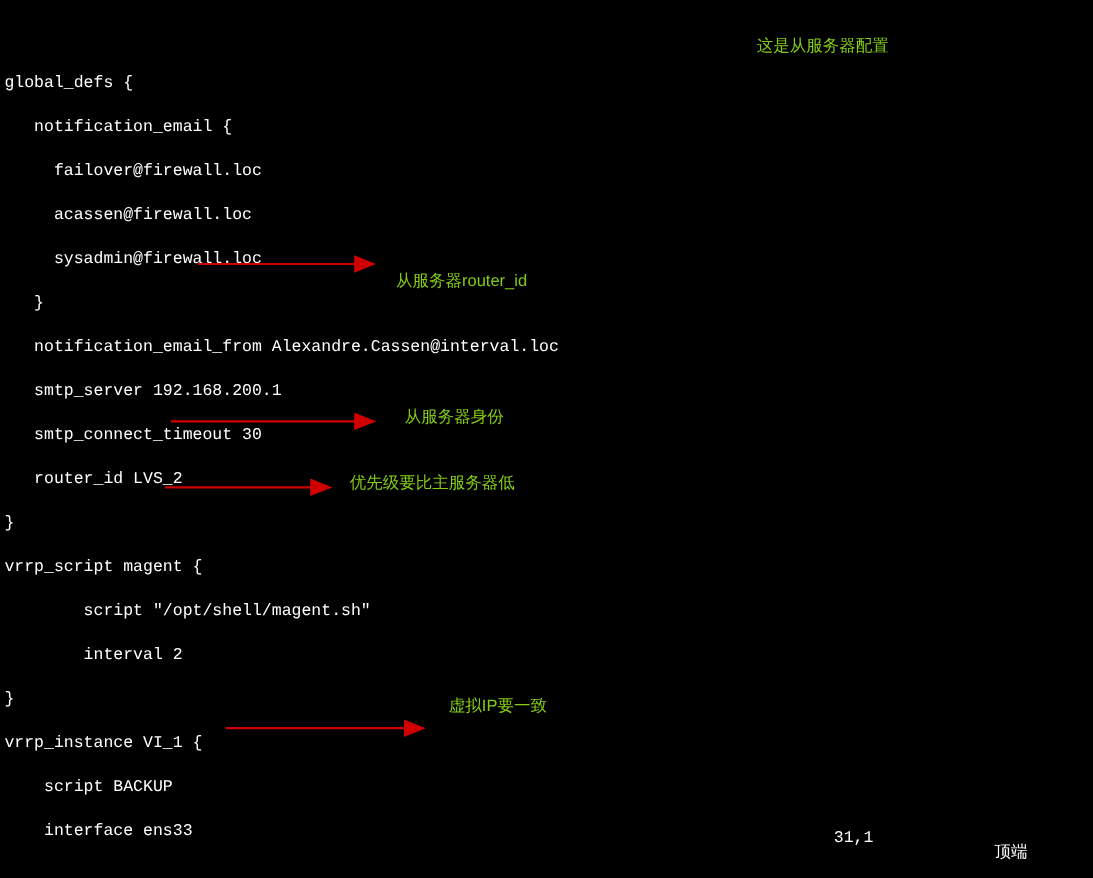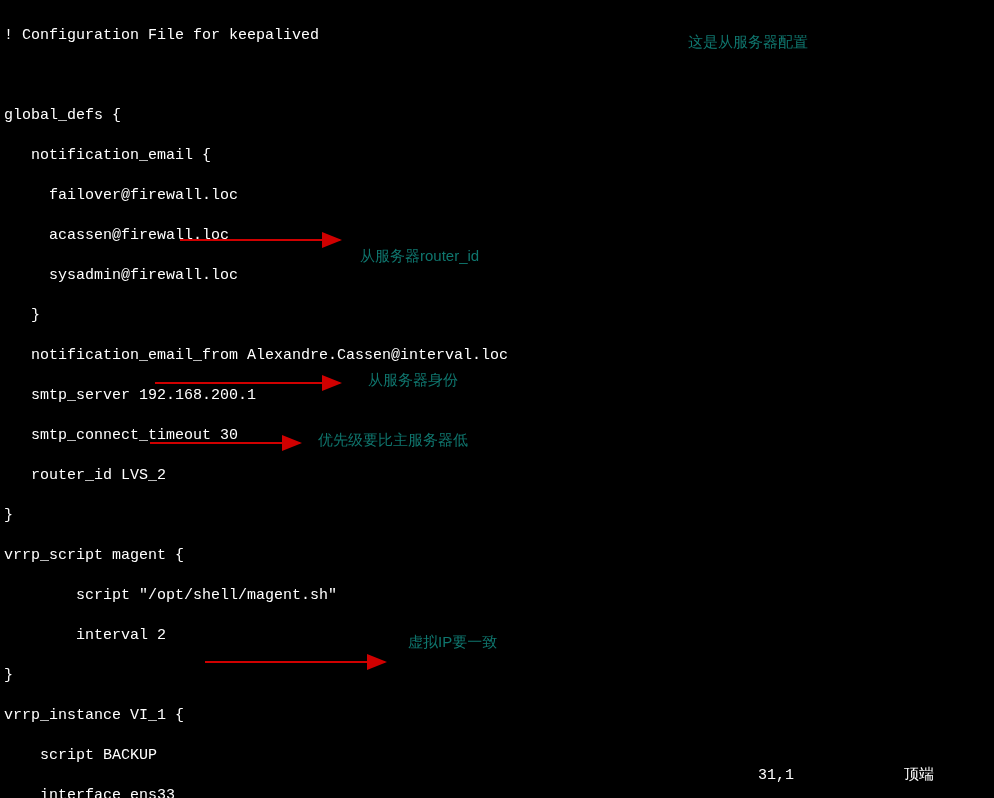--- a/index.html
+++ b/index.html
@@ -18,47 +18,46 @@
   .terminal {
     padding: 6px 4px;
     white-space: pre;
   }
   .line {
     display: block;
     min-height: 20px;
   }
   .annot {
     position: absolute;
-    color: #0f766e;
+    color: #84cc16;
     font-family: sans-serif;
     font-size: 15px;
     white-space: nowrap;
   }
   .arrow {
     position: absolute;
     pointer-events: none;
   }
   .status-pos {
     position: absolute;
-    bottom: 12px;
+    bottom: 26px;
     right: 200px;
     color: #ffffff;
   }
   .status-right {
     position: absolute;
     bottom: 12px;
     right: 60px;
     color: #ffffff;
   }
 </style>
 </head>
 <body>
 
 <div class="terminal">
-<span class="line">! Configuration File for keepalived</span>
 <span class="line"></span>
 <span class="line">global_defs {</span>
 <span class="line">   notification_email {</span>
 <span class="line">     failover@firewall.loc</span>
 <span class="line">     acassen@firewall.loc</span>
 <span class="line">     sysadmin@firewall.loc</span>
 <span class="line">   }</span>
 <span class="line">   notification_email_from Alexandre.Cassen@interval.loc</span>
 <span class="line">   smtp_server 192.168.200.1</span>
 <span class="line">   smtp_connect_timeout 30</span>

